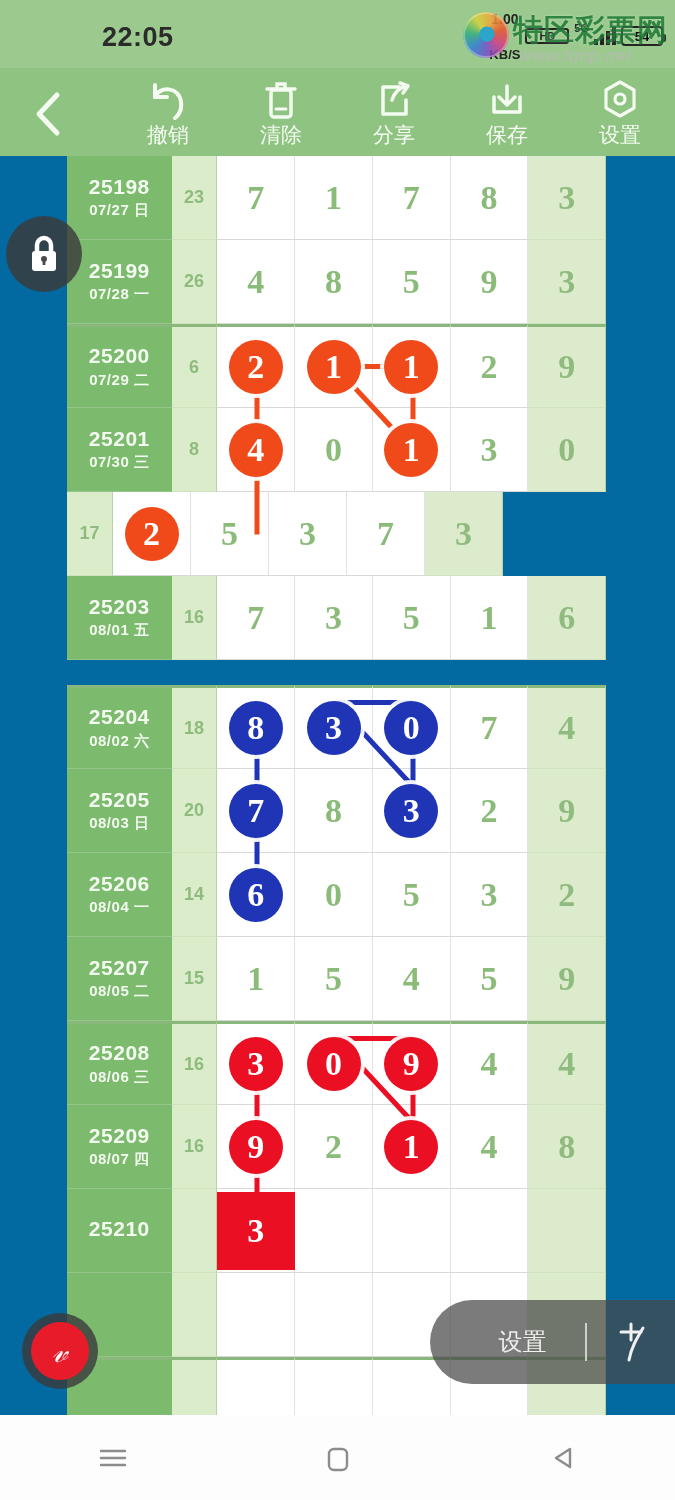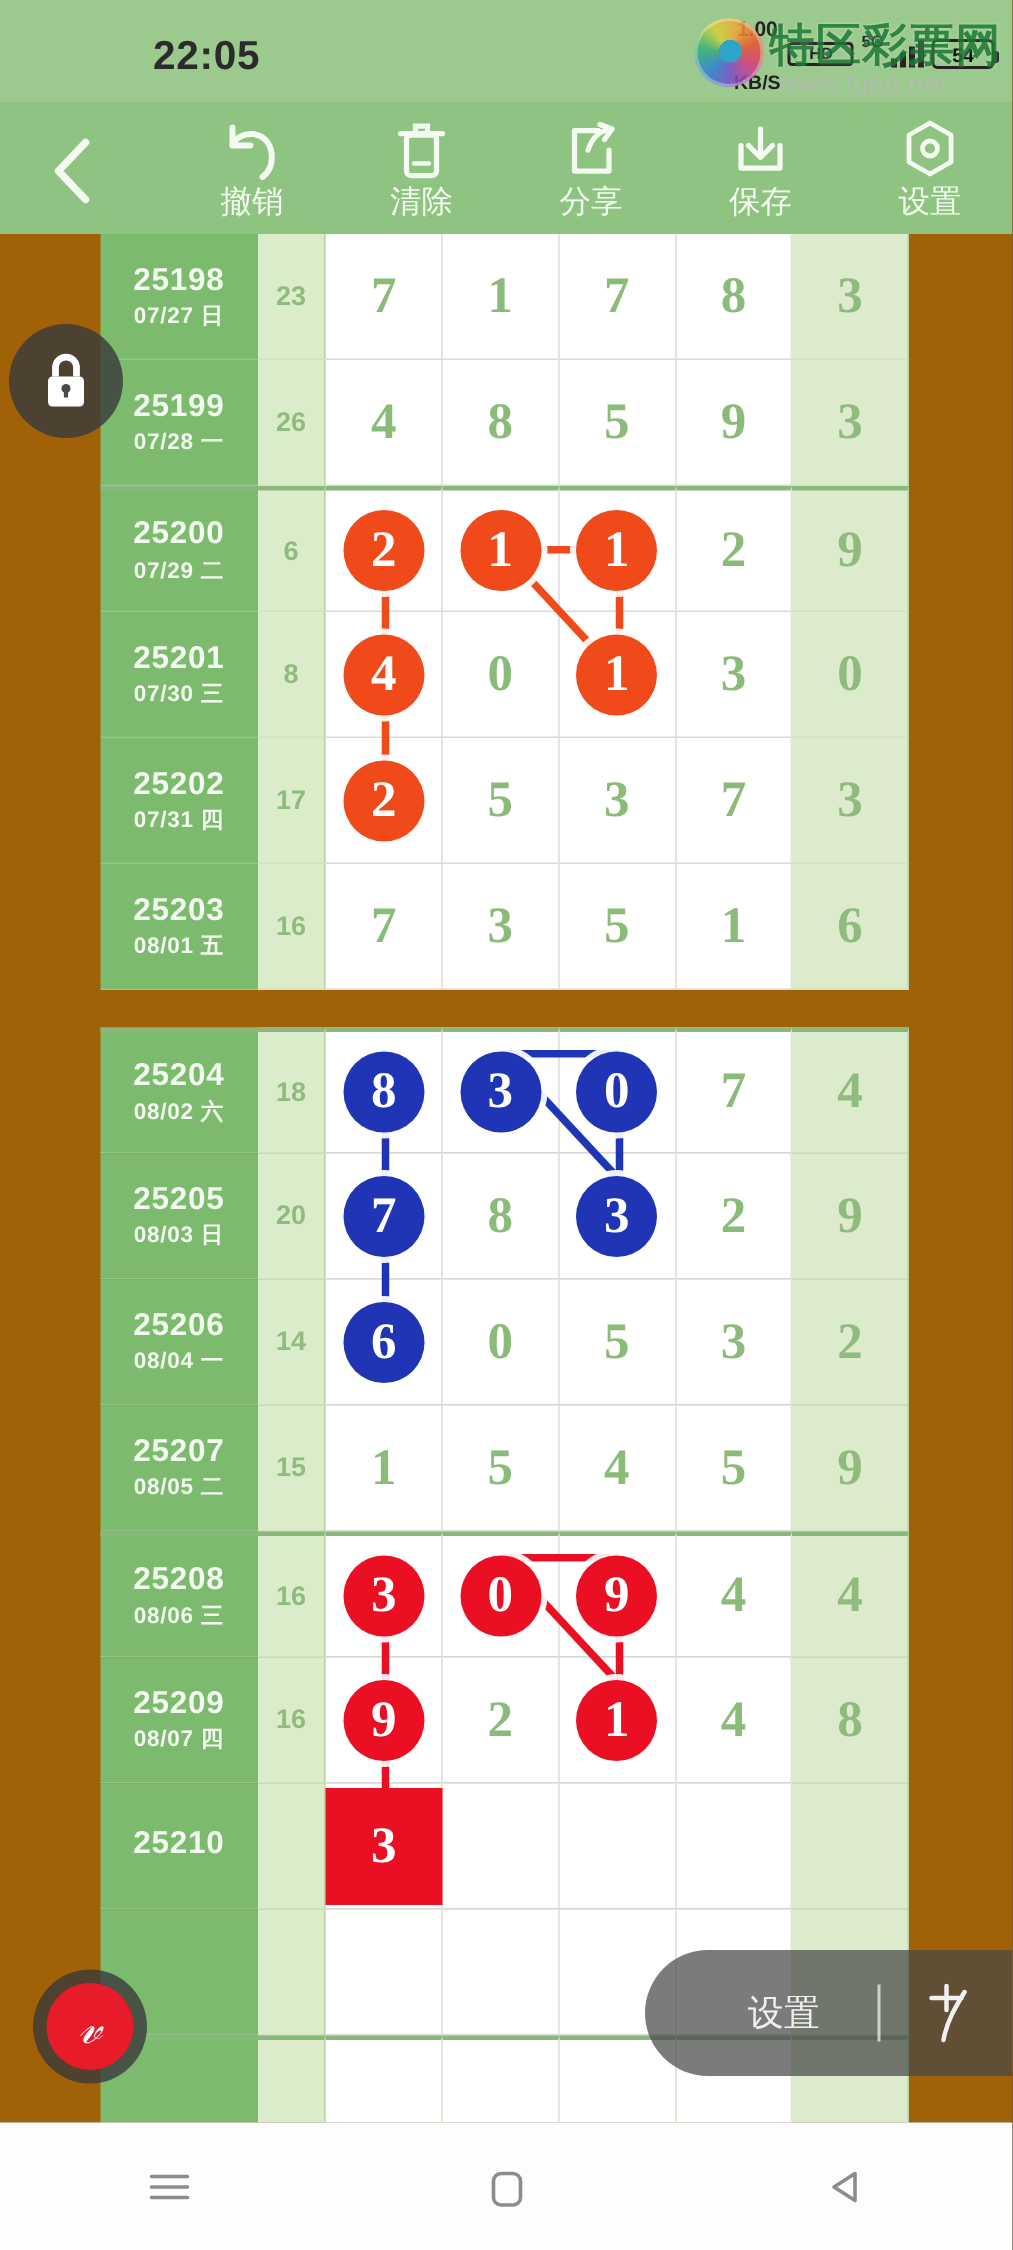--- a/index.html
+++ b/index.html
@@ -83,21 +83,21 @@
     position:absolute;top:10px;width:112px;height:76px;
     display:flex;flex-direction:column;align-items:center;justify-content:flex-start;
     gap:2px;
   }
   .tool .ic{height:44px;display:flex;align-items:center;justify-content:center;}
   .tool .lb{font-size:21px;color:#f4fbf1;line-height:1;}
 
   
   #tablewrap{
     position:absolute;left:0;top:156px;width:675px;height:1259px;
-    background:#a16207;overflow:hidden;
+    background:#0369a1;overflow:hidden;
   }
   #grid{
     position:absolute;left:67px;top:0;width:539px;
   }
   .row{display:flex;width:539px;position:relative;}
   .c-label{
     width:105px;background:#7cba6d;color:#f3faf0;
     display:flex;flex-direction:column;align-items:center;justify-content:center;
     border-bottom:1px solid rgba(255,255,255,.18);
   }
@@ -354,24 +354,20 @@
           <div class="mk orange">1</div>
         </div>
         <div class="c-num">
           <span class="v">3</span>
         </div>
         <div class="c-num last">
           <span class="v">0</span>
         </div>
       </div>
       <div class="row" style="height: 84px;">
-        <div class="c-label">
-          <div class="iss">25202</div>
-          <div class="dt">07/31 四</div>
-        </div>
         <div class="c-sum">17</div>
         <div class="c-num">
           <span class="v" style="visibility: hidden;">2</span>
           <div class="mk orange">2</div>
         </div>
         <div class="c-num">
           <span class="v">5</span>
         </div>
         <div class="c-num">
           <span class="v">3</span>

